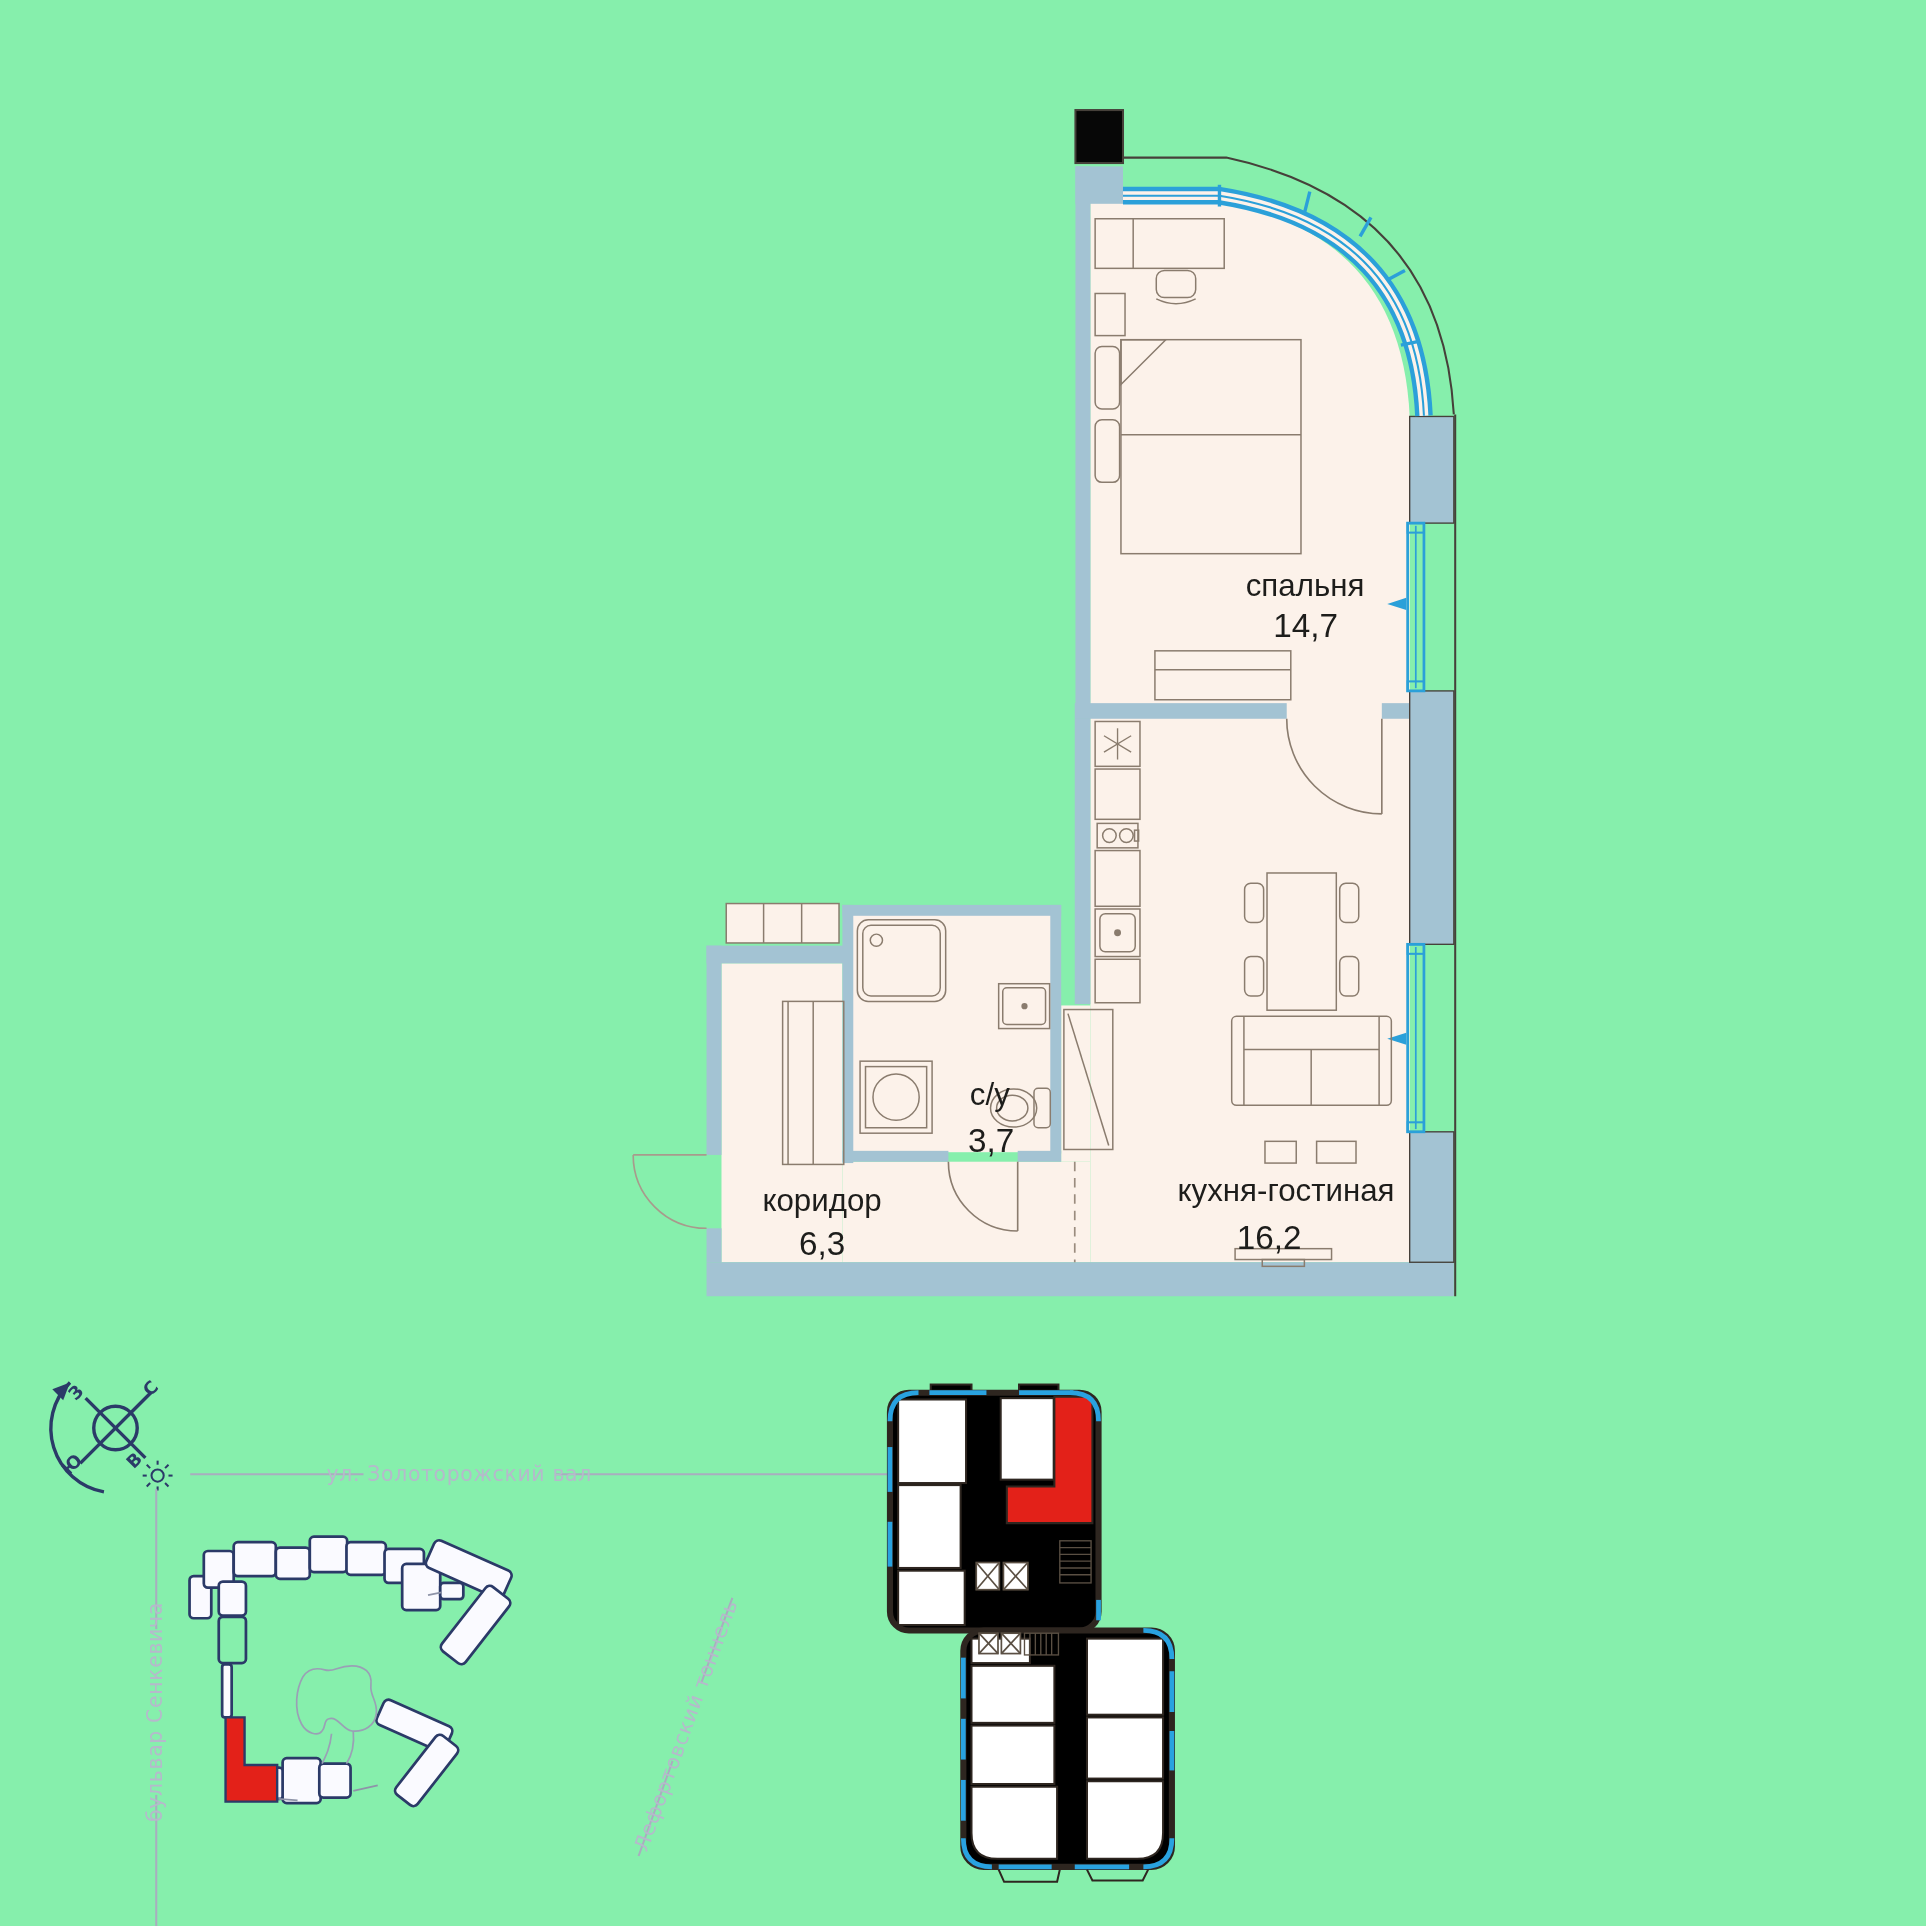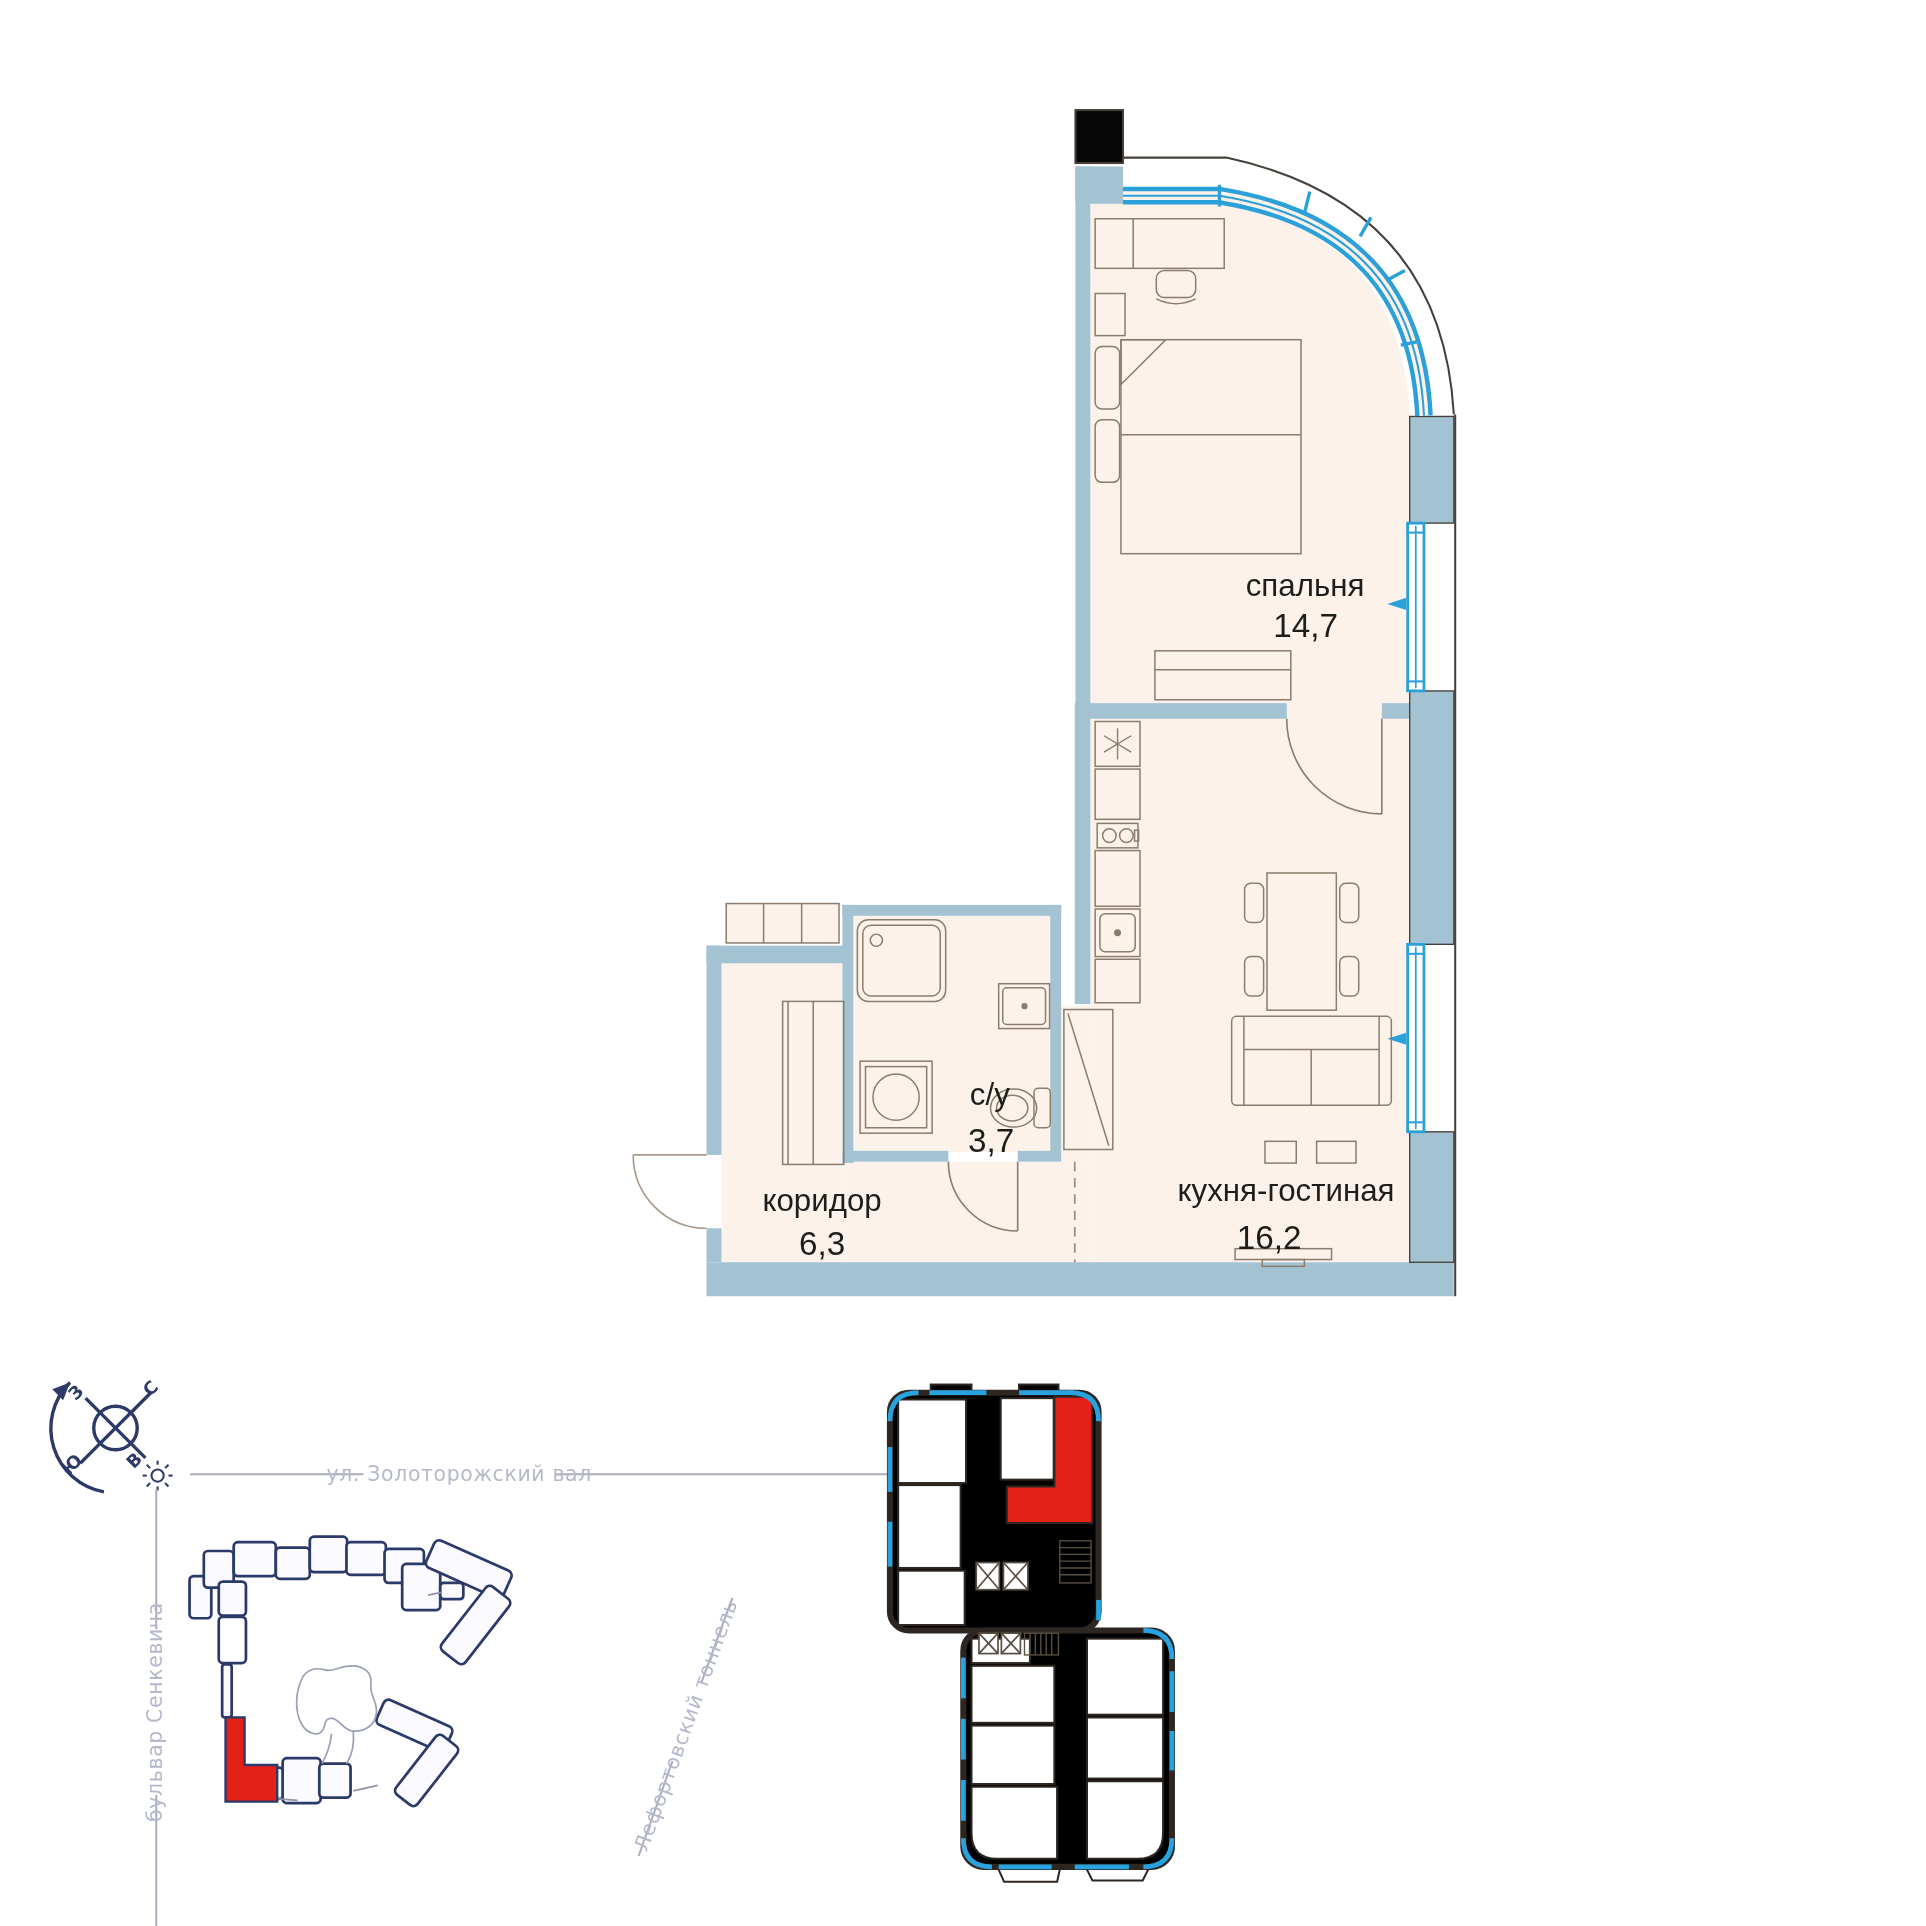--- a/index.html
+++ b/index.html
@@ -1,16 +1,16 @@
 <!DOCTYPE html>
 <html style="font-size:11px"><head>
 <meta charset="utf-8">
 <style>
   html,body{margin:0;padding:0;background:#000;}
-  .stage{width:1926px;height:1926px;background:#ffffff;position:relative;overflow:hidden;}
+  .stage{width:1926px;height:1926px;background:#86efac;position:relative;overflow:hidden;}
   svg{display:block}
   text{user-select:none}
   .room-label{font-family:"Liberation Sans",sans-serif;fill:#1d1d1b;font-size:46px;}
   .room-area{font-family:"Liberation Sans",sans-serif;fill:#1d1d1b;font-size:49px;}
   .street{font-family:"DejaVu Sans",sans-serif;fill:#b5b9cb;font-size:30px;letter-spacing:1px;}
   .compass-letter{font-family:"DejaVu Sans",sans-serif;fill:#2b3a68;font-size:26px;font-weight:bold;}
 </style>
 </head>
 <body>
 

